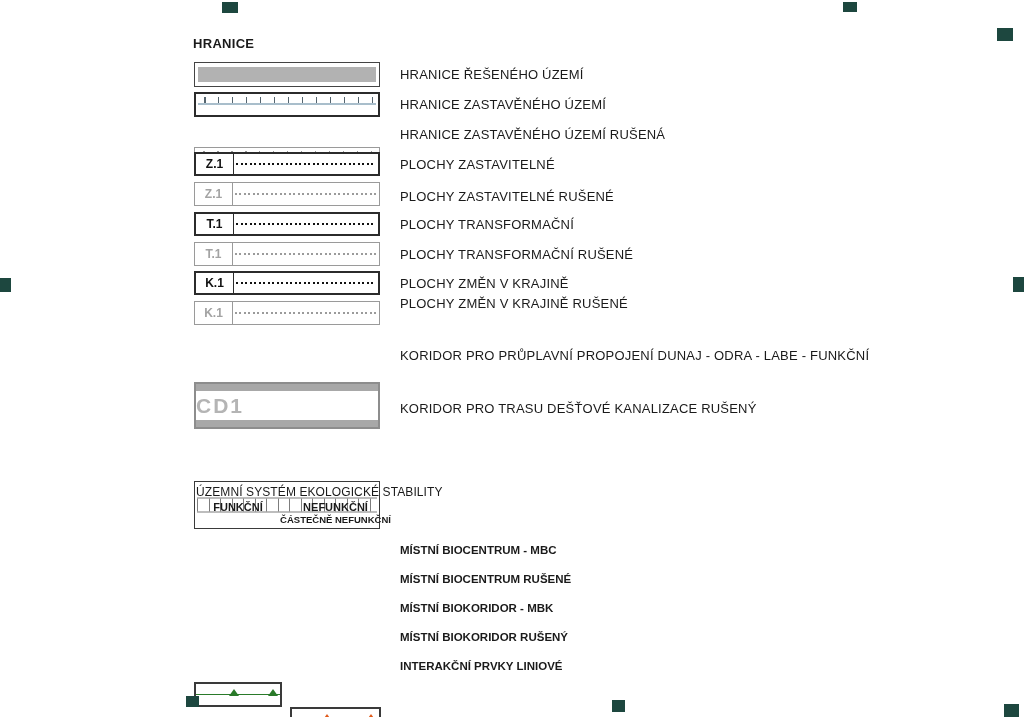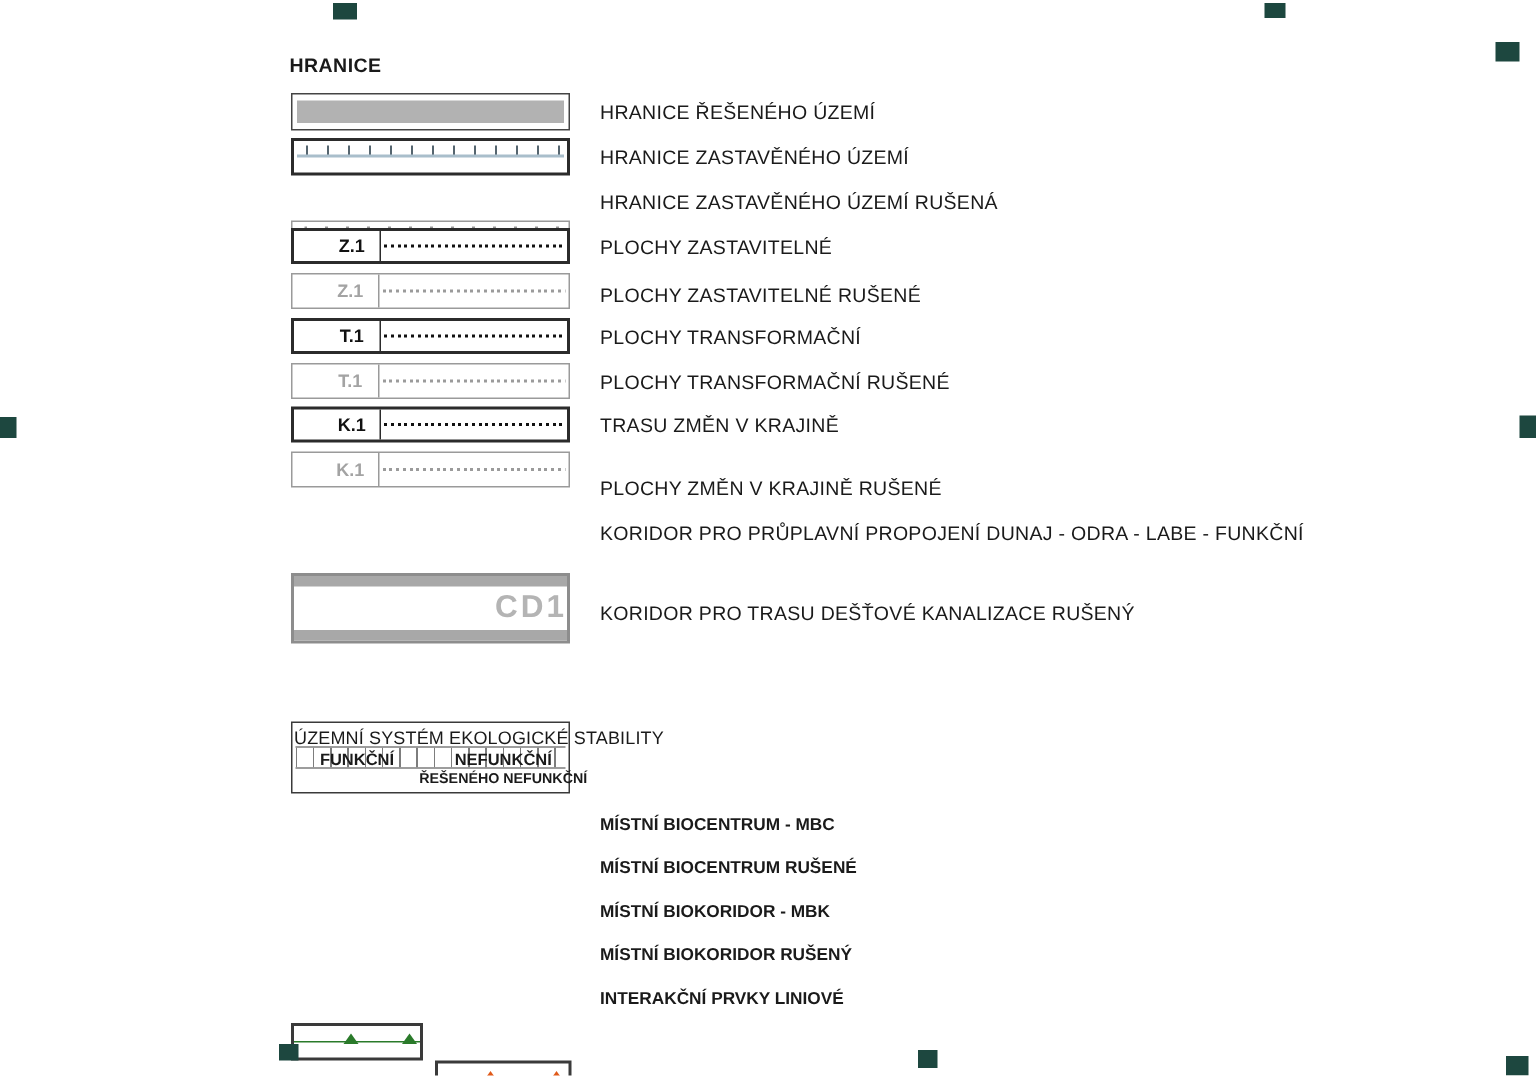--- a/index.html
+++ b/index.html
@@ -24,35 +24,35 @@
   .band-inner{position:absolute;left:3px;right:3px;top:4px;bottom:4px;background:var(--band-gray);}
   
   .tickline{position:relative;}
   .tickline .line{position:absolute;left:2px;right:2px;top:9px;height:2px;}
   .tickline .ticks{position:absolute;left:8px;right:4px;top:3px;height:7px;}
   .tl-blue .line{background:var(--line-blue);}
   .tl-blue .ticks{background:repeating-linear-gradient(90deg,var(--tick-dark) 0 1.5px,transparent 1.5px 14px);}
   .tl-gray .line{background:#b3b3b3;}
   .tl-gray .ticks{background:repeating-linear-gradient(90deg,#979797 0 1.5px,transparent 1.5px 14px);}
   
-  .zone{height:24px;display:flex;align-items:stretch;padding-left:20px;}
+  .zone{height:24px;display:flex;align-items:stretch;}
   .zone .tag{width:37px;display:flex;align-items:center;justify-content:center;
     font-size:12px;font-weight:bold;}
   .zone .dots-area{flex:1;position:relative;}
   .zone .dotline{position:absolute;left:2px;right:2px;top:50%;margin-top:-1px;height:2px;}
   .zone-active .tag{border-right:1.5px solid #2b2b2b;color:#111;}
   .zone-active .dotline{background:repeating-linear-gradient(90deg,#111 0 2px,transparent 2px 4.5px);}
   .zone-off .tag{border-right:1.5px solid #9a9a9a;color:#a3a3a3;}
   .zone-off .dotline{background:repeating-linear-gradient(90deg,#9b9b9b 0 2px,transparent 2px 4.5px);}
   
   .cd1{height:47px;border:2px solid #8d8d8d;position:relative;}
   .cd1 .bar{position:absolute;left:0;right:0;height:7px;background:#a8a8a8;}
   .cd1 .bar.top{top:0;} .cd1 .bar.bottom{bottom:0;}
   .cd1 .cd1-text{position:absolute;left:0;right:0;top:50%;transform:translateY(-52%);
-    text-align:right;font-size:21px;font-weight:bold;letter-spacing:2px;color:#b4b4b4;}
+    text-align:left;font-size:21px;font-weight:bold;letter-spacing:2px;color:#b4b4b4;}
   
   .ladder{height:48px;border:1.5px solid #3a3a3a;position:relative;}
   .ladder .cells{position:absolute;left:2px;right:2px;top:50%;transform:translateY(-50%);
     height:13px;border-top:1px solid #7d7d7d;border-bottom:1px solid #7d7d7d;
     background:repeating-linear-gradient(90deg,#7d7d7d 0 1px,transparent 1px 11.5px);}
   
   .lbl{left:400px;display:flex;align-items:center;font-size:13px;letter-spacing:.2px;white-space:nowrap;}
   
   .ubox{width:88px;height:25px;background:#fff;border:2px solid #3a3a3a;box-sizing:border-box;position:relative;}
   .ubox.c1{left:194px;} .ubox.c2{left:290px;width:91px;}
@@ -119,46 +119,46 @@
     </div>
 </div>
 <div class="abs lbl" style="top:242px;height:24px;">PLOCHY TRANSFORMAČNÍ RUŠENÉ</div>
 
 <div class="abs sym zone zone-active b-dark" style="top:271px;">
   <div class="tag">K.1</div>
   <div class="dots-area">
       <div class="dotline"></div>
     </div>
 </div>
-<div class="abs lbl" style="top:271px;height:24px;">TRASU ZMĚN V KRAJINĚ</div>
+<div class="abs lbl" style="top:271px;height:24px;">PLOCHY ZMĚN V KRAJINĚ</div>
 
 <div class="abs sym zone zone-off b-gray" style="top:301px;">
   <div class="tag">K.1</div>
   <div class="dots-area">
       <div class="dotline"></div>
     </div>
 </div>
-<div class="abs lbl" style="top:313px;height:24px;">PLOCHY ZMĚN V KRAJINĚ RUŠENÉ</div>
+<div class="abs lbl" style="top:291px;height:24px;">PLOCHY ZMĚN V KRAJINĚ RUŠENÉ</div>
 
 <div class="abs sym cd1" style="top:332px;">
   <div class="bar top"></div>
   <div class="cd1-text">CD1</div>
   <div class="bar bottom"></div>
 </div>
 <div class="abs lbl" style="top:332px;height:47px;">KORIDOR PRO PRŮPLAVNÍ PROPOJENÍ DUNAJ - ODRA - LABE - FUNKČNÍ</div>
 
 <div class="abs sym ladder" style="top:384px;">
   <div class="cells"></div>
 </div>
 <div class="abs lbl" style="top:384px;height:48px;">KORIDOR PRO TRASU DEŠŤOVÉ KANALIZACE RUŠENÝ</div>
 
 <div class="abs uses-title">ÚZEMNÍ SYSTÉM EKOLOGICKÉ STABILITY</div>
 <div class="abs col-head" style="left:194px;top:501px;width:88px;">FUNKČNÍ</div>
 <div class="abs col-head" style="left:278px;top:501px;width:115px;">NEFUNKČNÍ</div>
-<div class="abs col-head-sub" style="left:268px;top:514px;width:135px;">ŘEŠENÉHO NEFUNKČNÍ</div>
+<div class="abs col-head-sub" style="left:268px;top:514px;width:135px;">ČÁSTEČNĚ NEFUNKČNÍ</div>
 
 <div class="abs ubox c1" style="top:537px;">
   <div class="cline green"></div>
   <div class="tri green" style="left:33px;"></div>
   <div class="tri green" style="left:72px;"></div>
 </div>
 <div class="abs ubox c2" style="top:537px;">
 
   <div class="tri orange" style="left:30px;"></div>
   <div class="tri orange" style="left:74px;"></div>

